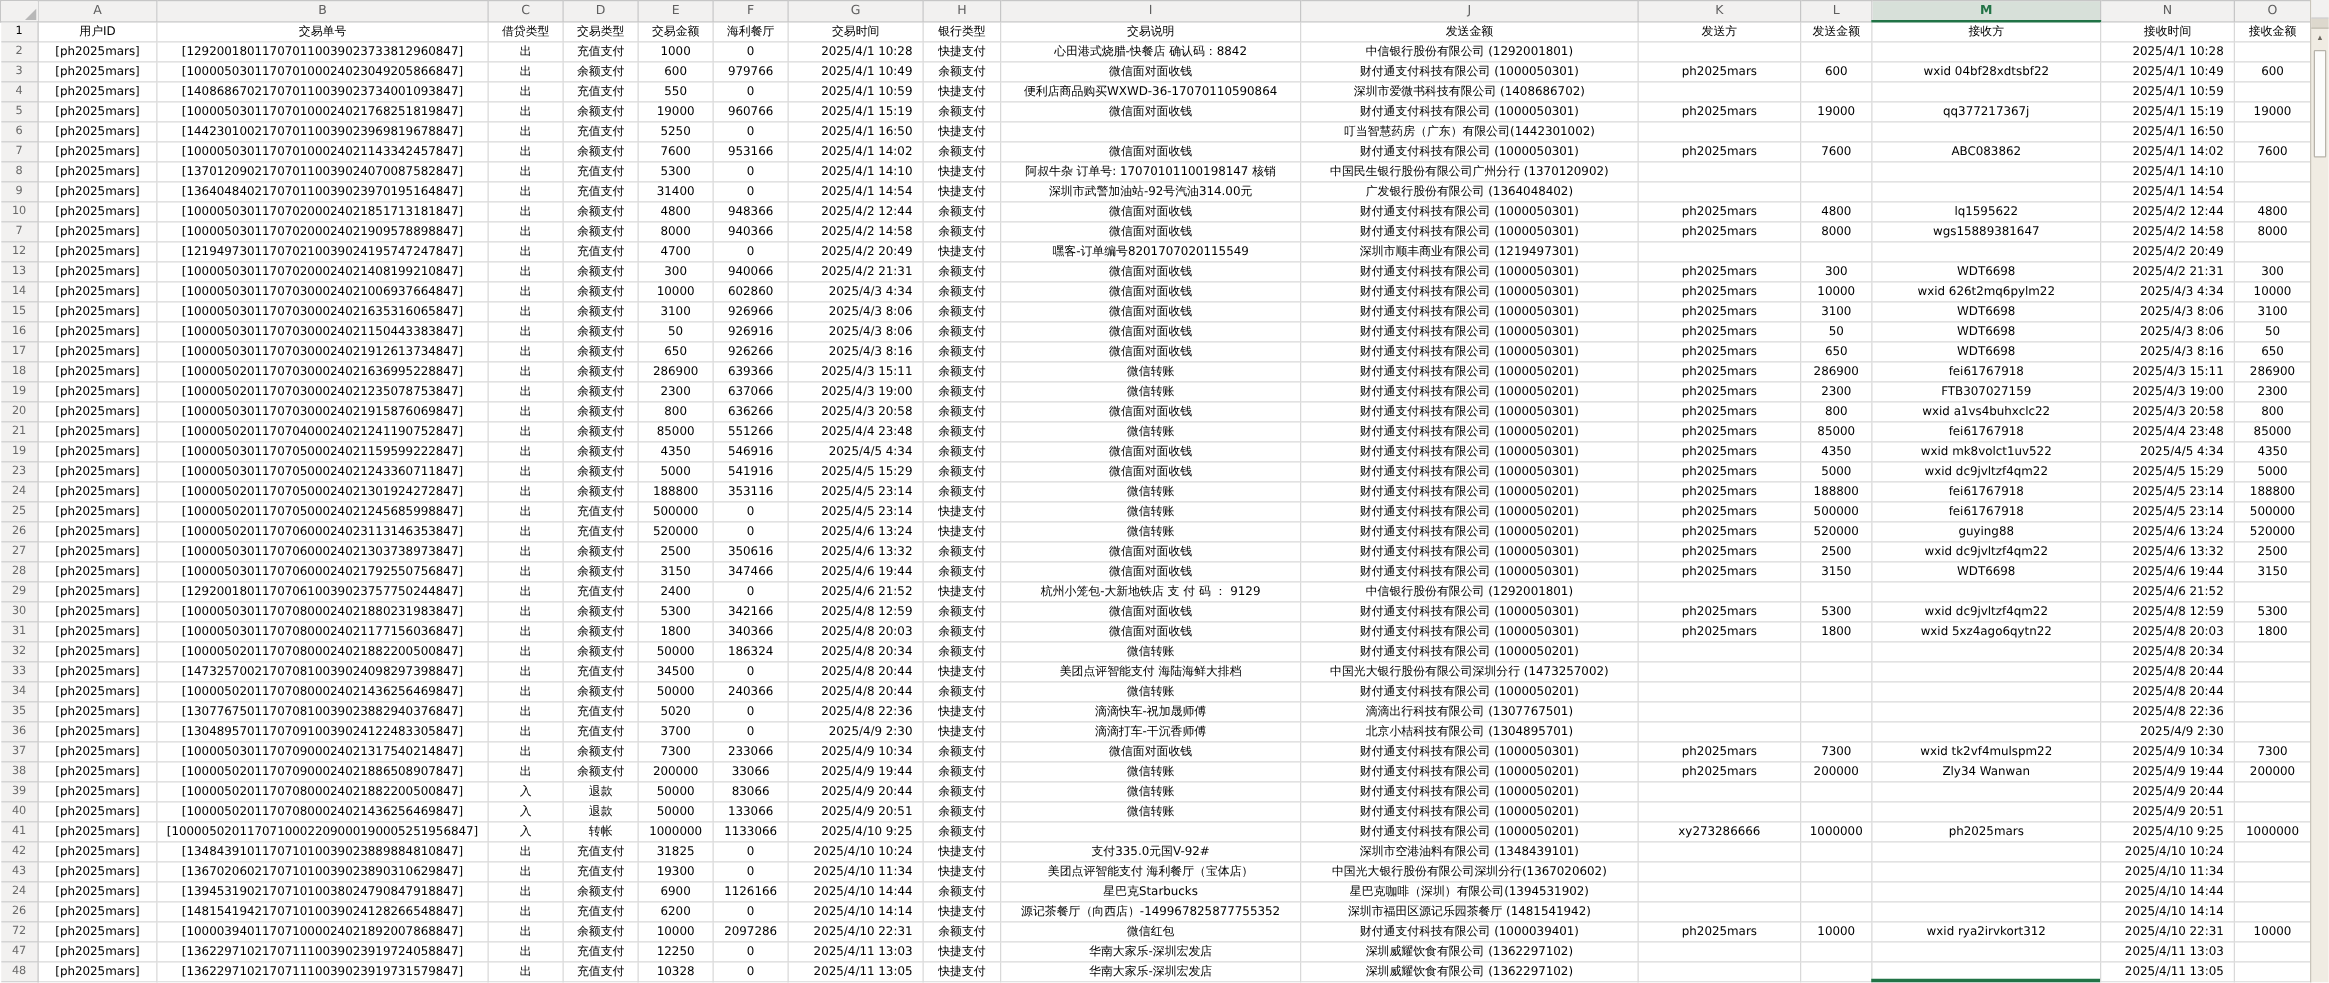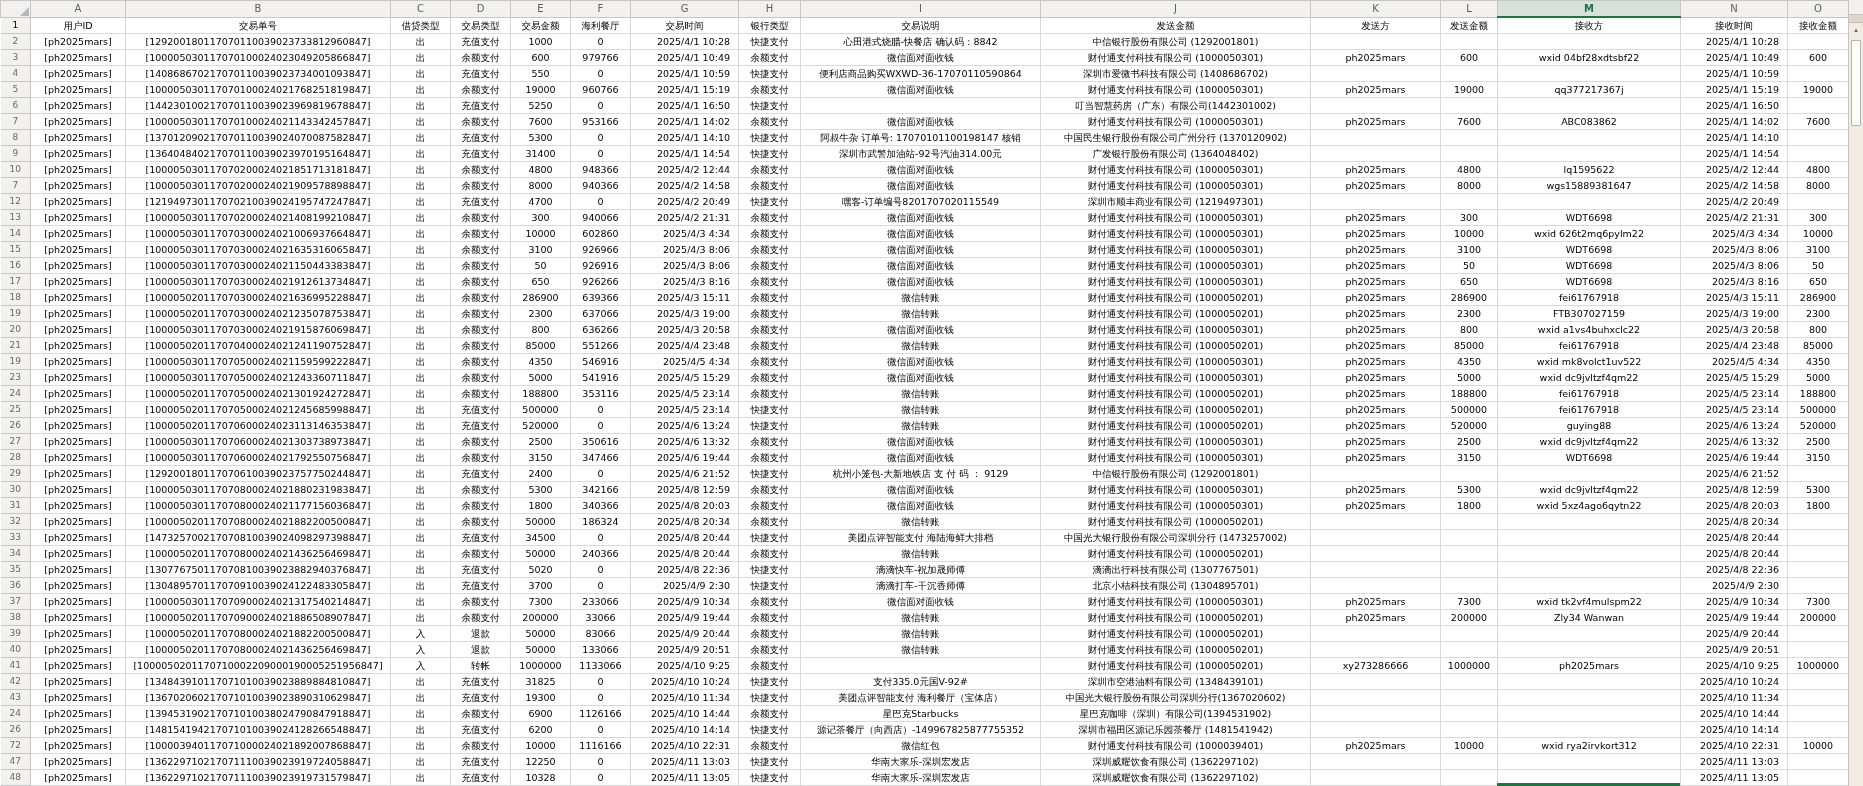--- a/index.html
+++ b/index.html
@@ -889,21 +889,21 @@
           <td class="r">2025/4/10 14:14</td>
           <td></td>
         </tr>
         <tr>
           <td class="rn">72</td>
           <td>[ph2025mars]</td>
           <td>[100003940117071000024021892007868847]</td>
           <td>出</td>
           <td>余额支付</td>
           <td>10000</td>
-          <td>1116166</td>
+          <td>2097286</td>
           <td class="r">2025/4/10 22:31</td>
           <td>余额支付</td>
           <td>微信红包</td>
           <td>财付通支付科技有限公司 (1000039401)</td>
           <td>ph2025mars</td>
           <td>10000</td>
           <td>wxid rya2irvkort312</td>
           <td class="r">2025/4/10 22:31</td>
           <td>10000</td>
         </tr>

